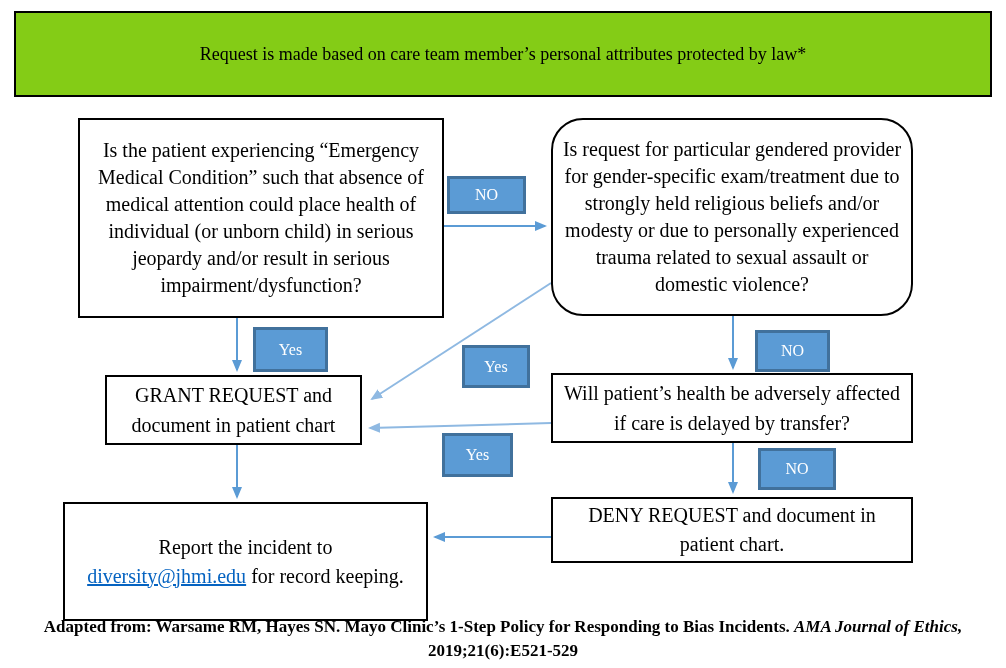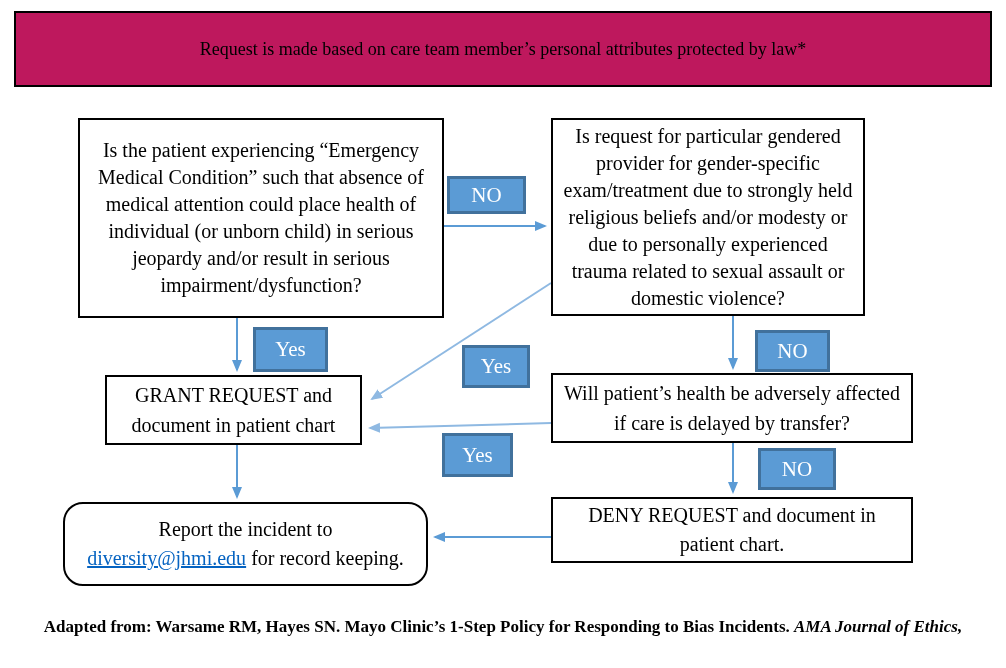--- a/index.html
+++ b/index.html
@@ -14,41 +14,41 @@
   html,body{margin:0;padding:0;background:#ffffff;}
   .canvas{
     position:relative;width:1006px;height:668px;background:#ffffff;overflow:hidden;
     font-family:"Liberation Serif","DejaVu Serif",serif;color:var(--text);
   }
   .overlay{position:absolute;left:0;top:0;width:1006px;height:668px;z-index:1;}
   .aline{stroke:var(--arrow);stroke-width:2;fill:none;}
   .aline.light{stroke:var(--arrow-light);}
 
   .banner{
-    position:absolute;left:14px;top:11px;width:978px;height:76px;
+    position:absolute;left:14px;top:11px;width:978px;height:86px;
     border:2px solid var(--box-border);box-sizing:border-box;z-index:2;
     display:flex;flex-direction:column;justify-content:center;align-items:center;
-    font-size:18px;line-height:28px;text-align:center;background:#be185d;
+    font-size:18px;line-height:28px;text-align:center;background:#84cc16;
   }
   .node{
     position:absolute;border:2px solid var(--box-border);box-sizing:border-box;z-index:2;
     display:flex;justify-content:center;align-items:center;text-align:center;
     background:#ffffff;font-size:20px;
   }
   .n-left  {left:78px; top:118px;width:366px;height:200px;line-height:27px;padding:2px 8px;}
-  .n-right {left:551px;top:118px;width:314px;height:198px;line-height:27px;padding:18px 8px;}
+  .n-right {left:551px;top:118px;width:362px;height:198px;line-height:27px;padding:18px 8px;border-radius:32px;}
   .n-grant {left:105px;top:375px;width:257px;height:70px; line-height:30px;padding:0 6px;justify-content:center;}
   .n-will  {left:551px;top:373px;width:362px;height:70px; line-height:30px;padding:0 6px;}
   .n-deny  {left:551px;top:497px;width:362px;height:66px; line-height:29px;padding:0 6px;}
-  .n-report{left:63px; top:502px;width:365px;height:84px; line-height:29px;padding:0 18px;border-radius:20px;}
+  .n-report{left:63px; top:502px;width:365px;height:119px; line-height:29px;padding:0 18px;}
 
   .badge{
     position:absolute;z-index:3;box-sizing:border-box;
     background:var(--badge-fill);border:3px solid var(--badge-border);
-    color:#ffffff;font-size:21px;
+    color:#ffffff;font-size:16px;
     display:flex;justify-content:center;align-items:center;
   }
   .b-no1 {left:447px;top:176px;width:79px;height:38px;}
   .b-yes1{left:253px;top:327px;width:75px;height:45px;}
   .b-yes2{left:462px;top:345px;width:68px;height:43px;}
   .b-no2 {left:755px;top:330px;width:75px;height:42px;}
   .b-yes3{left:442px;top:433px;width:71px;height:44px;}
   .b-no3 {left:758px;top:448px;width:78px;height:42px;}
 
   .email-link{color:var(--link);text-decoration:underline;cursor:pointer;}
@@ -113,15 +113,16 @@
 
   <div class="badge b-no1">NO</div>
   <div class="badge b-yes1">Yes</div>
   <div class="badge b-yes2">Yes</div>
   <div class="badge b-no2">NO</div>
   <div class="badge b-yes3">Yes</div>
   <div class="badge b-no3">NO</div>
 
   <div class="citation">
     <div><span>Adapted from: Warsame RM, Hayes SN. Mayo Clinic’s 1-Step Policy for Responding to Bias Incidents. </span><em>AMA Journal of Ethics,</em></div>
+    <div>2019;21(6):E521-529</div>
   </div>
 
 </div>
 
 </body></html>

